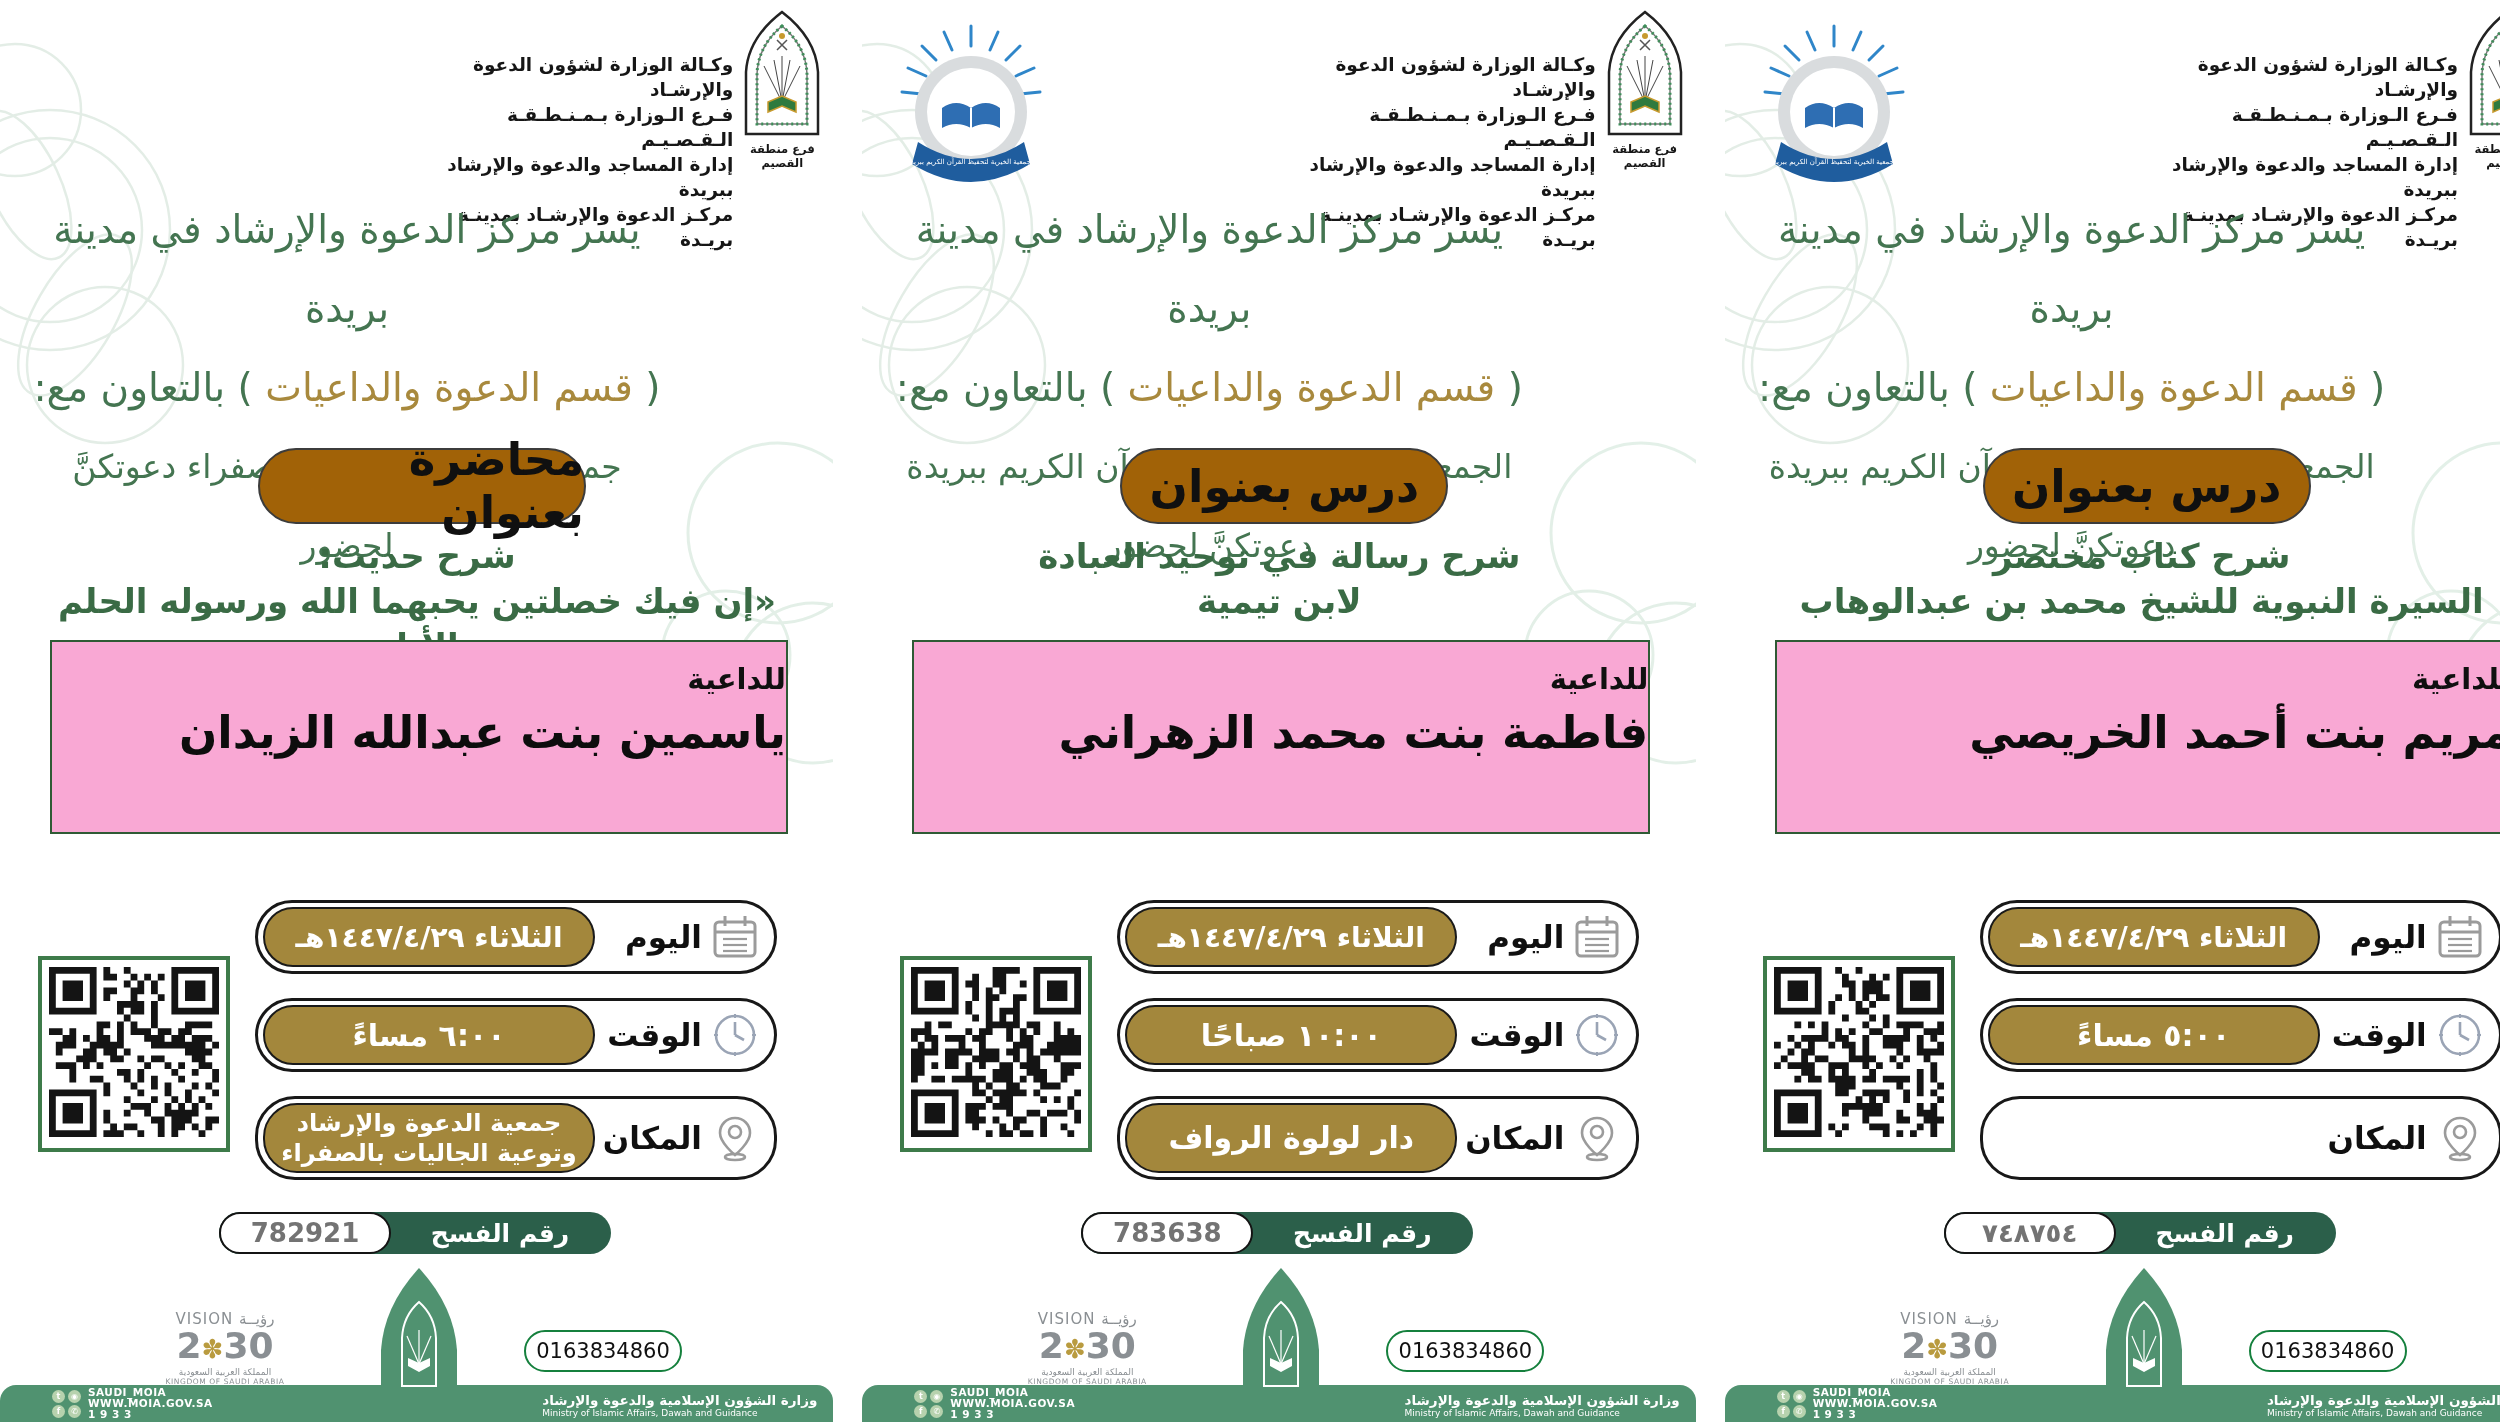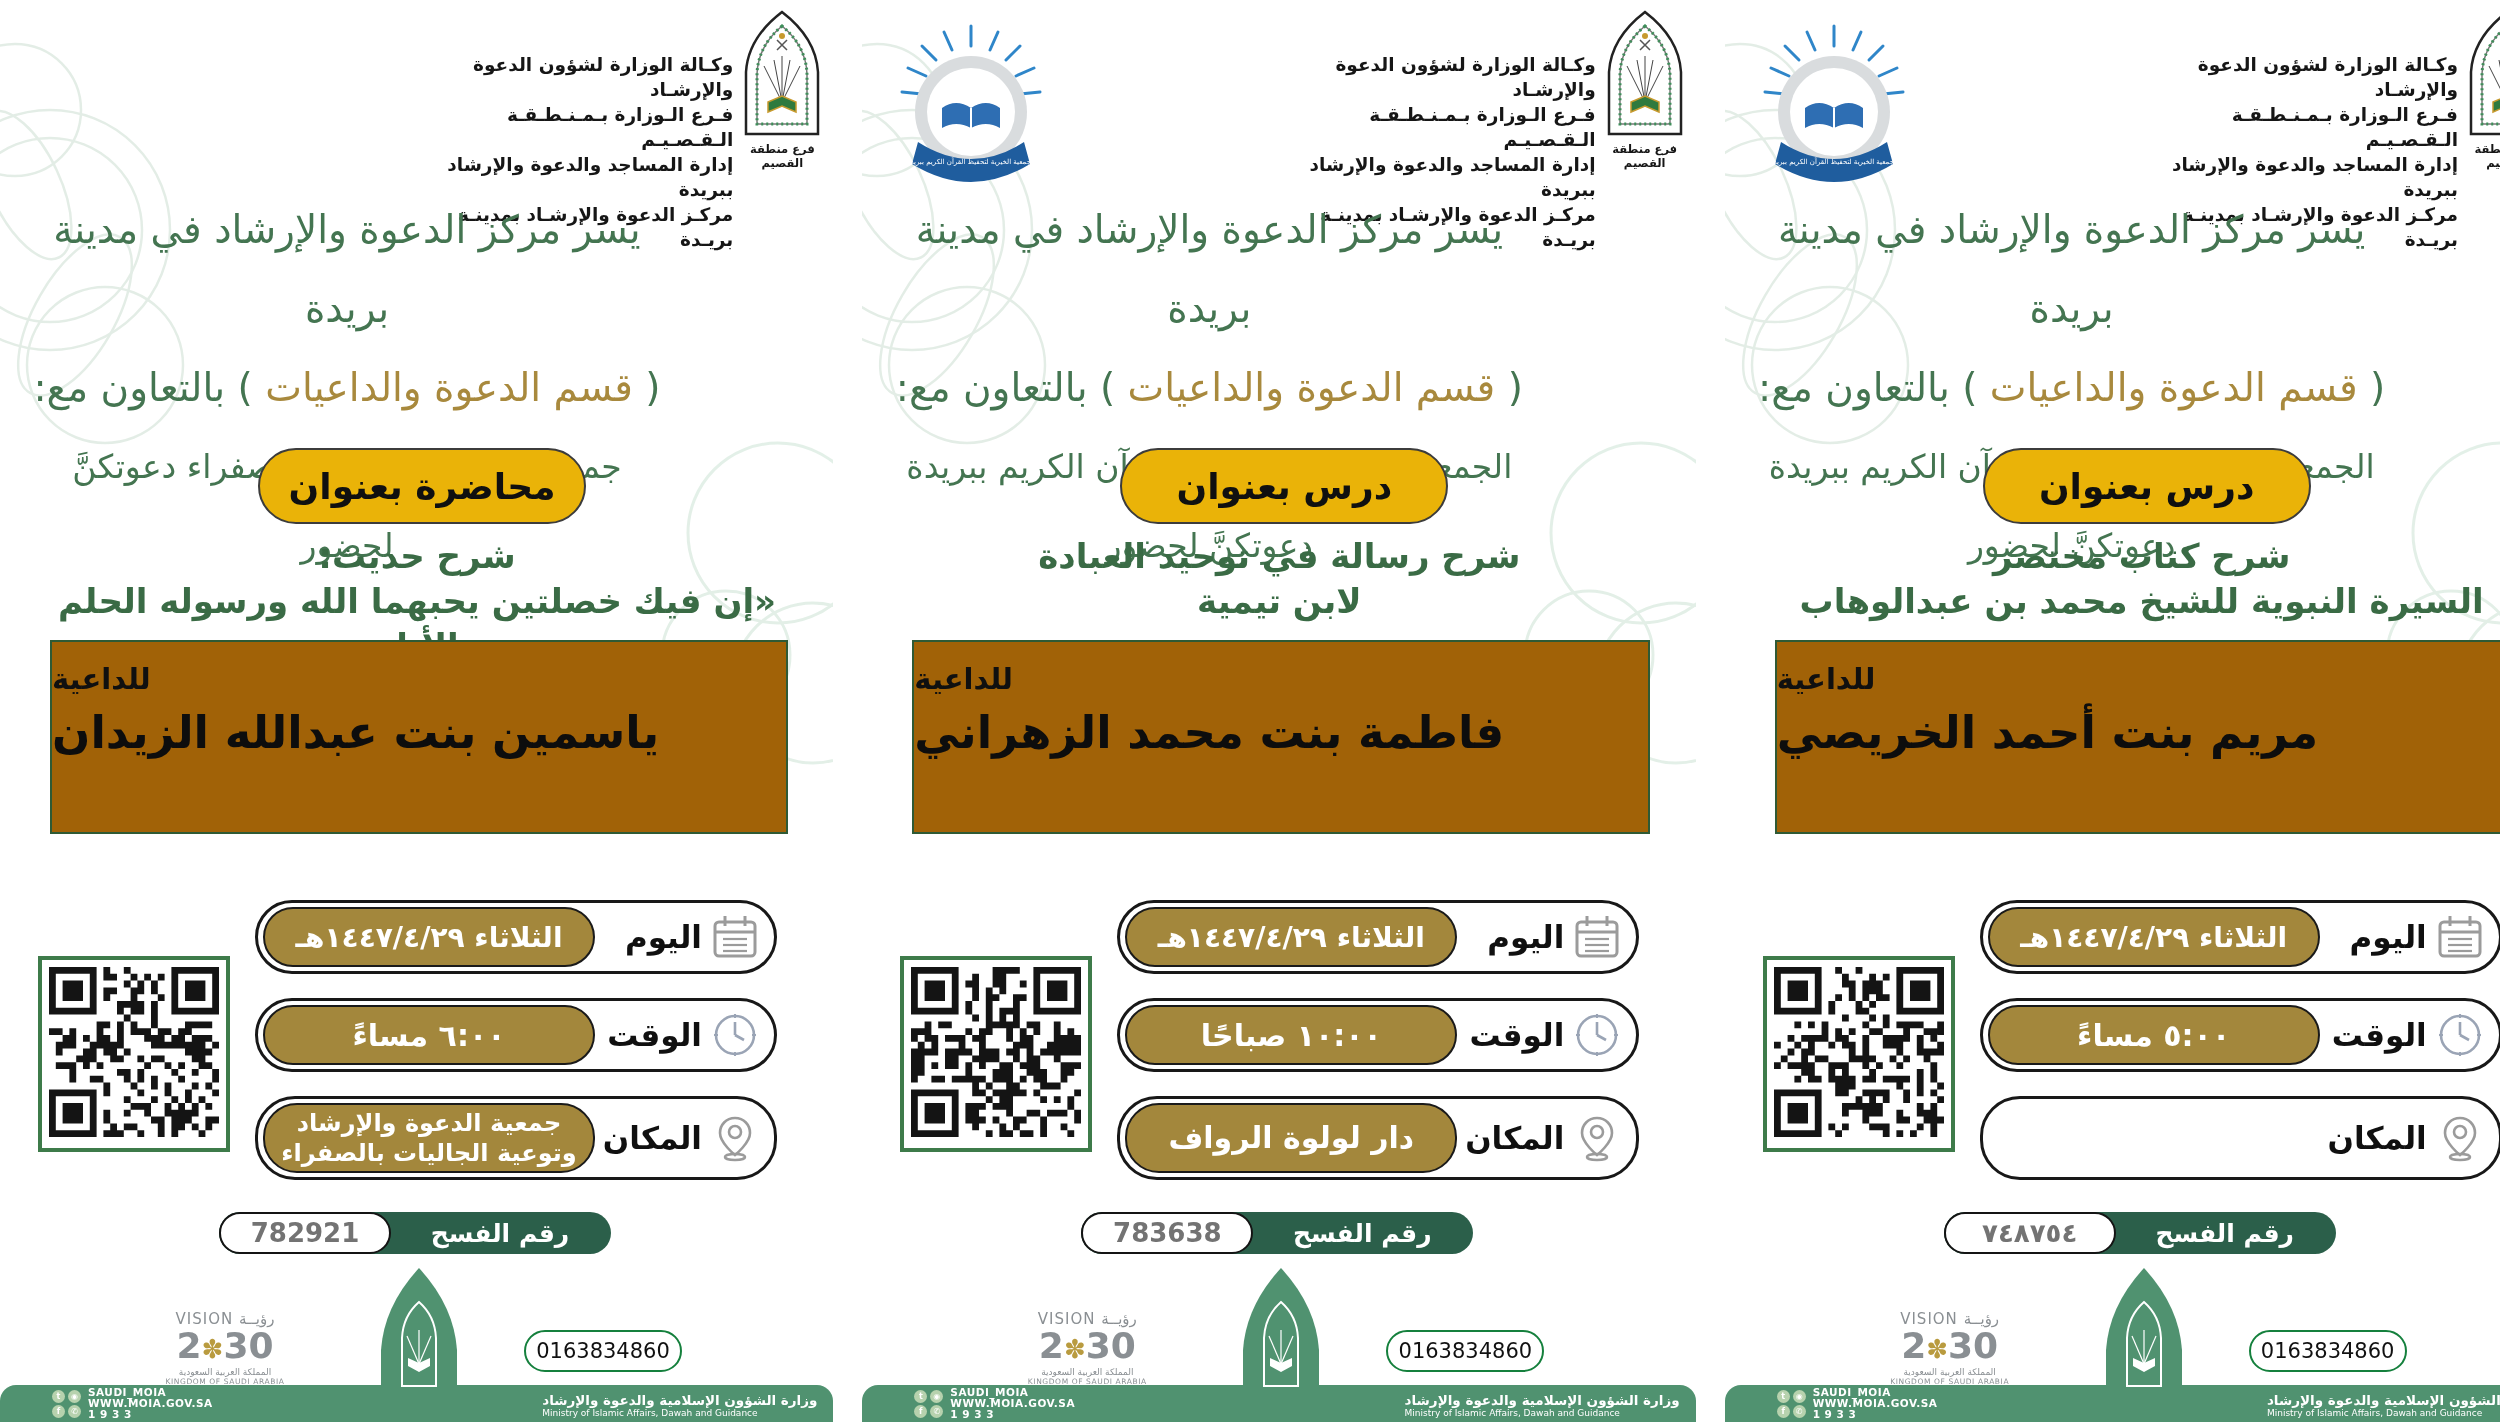--- a/index.html
+++ b/index.html
@@ -19,31 +19,31 @@
   .mosque-caption{font-size:11.5px;font-weight:bold;color:#161616;margin-top:2px;direction:rtl;}
   .society-logo{position:absolute;left:30px;top:24px;width:158px;height:170px;}
 
   
   .intro{position:absolute;left:22px;top:190px;width:650px;text-align:center;direction:rtl;
     color:#447551;font-size:39px;line-height:79px;}
   .intro .gold{color:#a8893d;}
   .intro .l3{font-size:33px;}
 
   
-  .badge{position:absolute;left:258px;top:448px;width:324px;height:72px;background:#eab308;
+  .badge{position:absolute;left:258px;top:448px;width:324px;height:72px;background:#a16207;
     border:2px solid #3c3c3c;border-radius:38px;display:flex;align-items:center;justify-content:center;
-    font-size:36px;font-weight:bold;color:#101010;direction:rtl;}
+    font-size:45px;font-weight:bold;color:#101010;direction:rtl;}
 
   
   .title{position:absolute;left:20px;top:534px;width:794px;text-align:center;direction:rtl;
     color:#3a6b45;font-weight:bold;font-size:34px;line-height:45px;}
 
   
-  .speaker-box{position:absolute;left:50px;top:640px;width:734px;height:190px;background:#a16207;
-    border:2px solid #2f5a35;text-align:left;direction:rtl;}
+  .speaker-box{position:absolute;left:50px;top:640px;width:734px;height:190px;background:#f9a8d4;
+    border:2px solid #2f5a35;text-align:right;direction:rtl;}
   .speaker-label{margin-top:20px;font-size:29px;font-weight:bold;color:#101010;}
   .speaker-name{margin-top:10px;font-size:45px;font-weight:bold;color:#0d0d0d;}
 
   
   .row{position:absolute;left:255px;width:522px;height:74px;background:#fff;border:3px solid #181818;
     border-radius:40px;box-sizing:border-box;}
   .row.r1{top:900px;} .row.r2{top:998px;} .row.r3{top:1096px;height:84px;}
   .row-label{position:absolute;right:72px;top:0;bottom:0;display:flex;align-items:center;
     font-size:31px;font-weight:bold;color:#101010;direction:rtl;}
   .row-icon{position:absolute;right:14px;top:50%;transform:translateY(-50%);width:50px;height:50px;}

